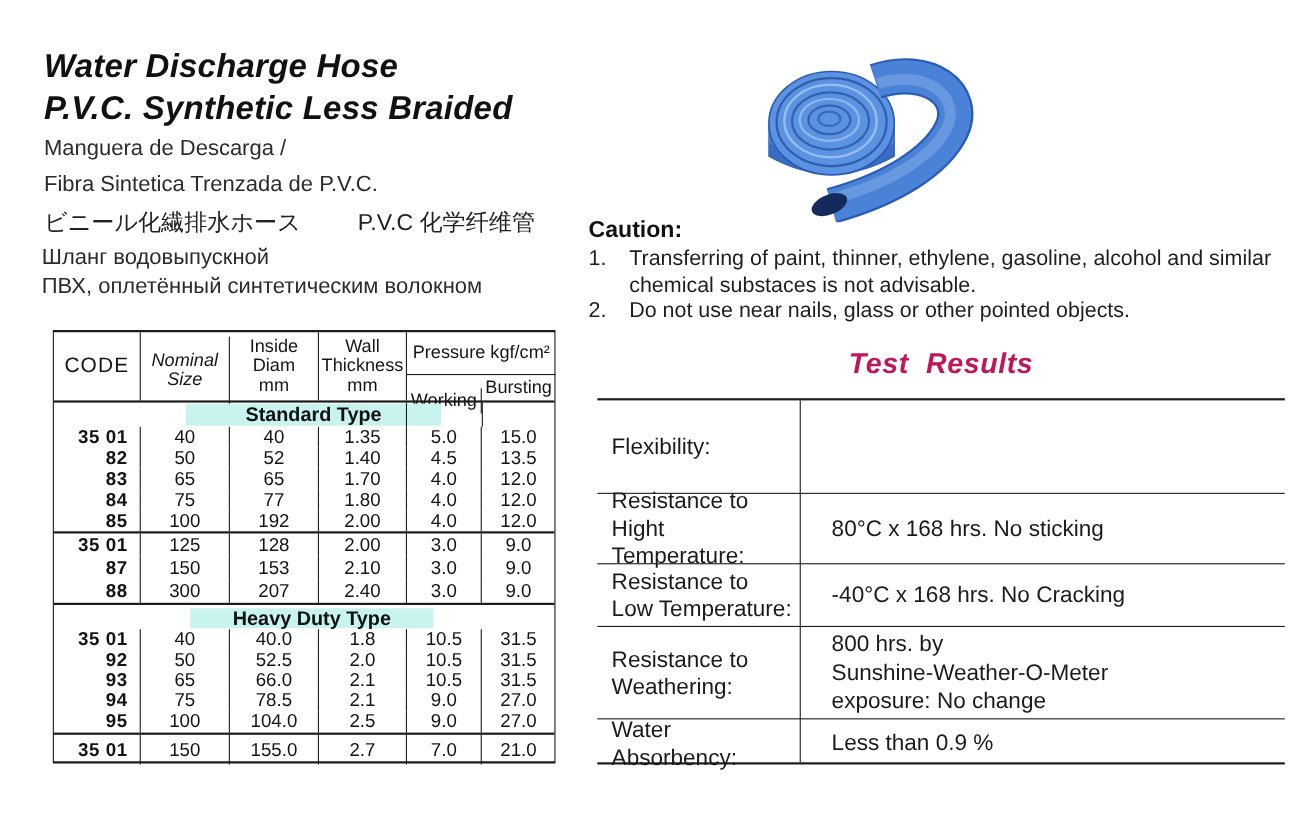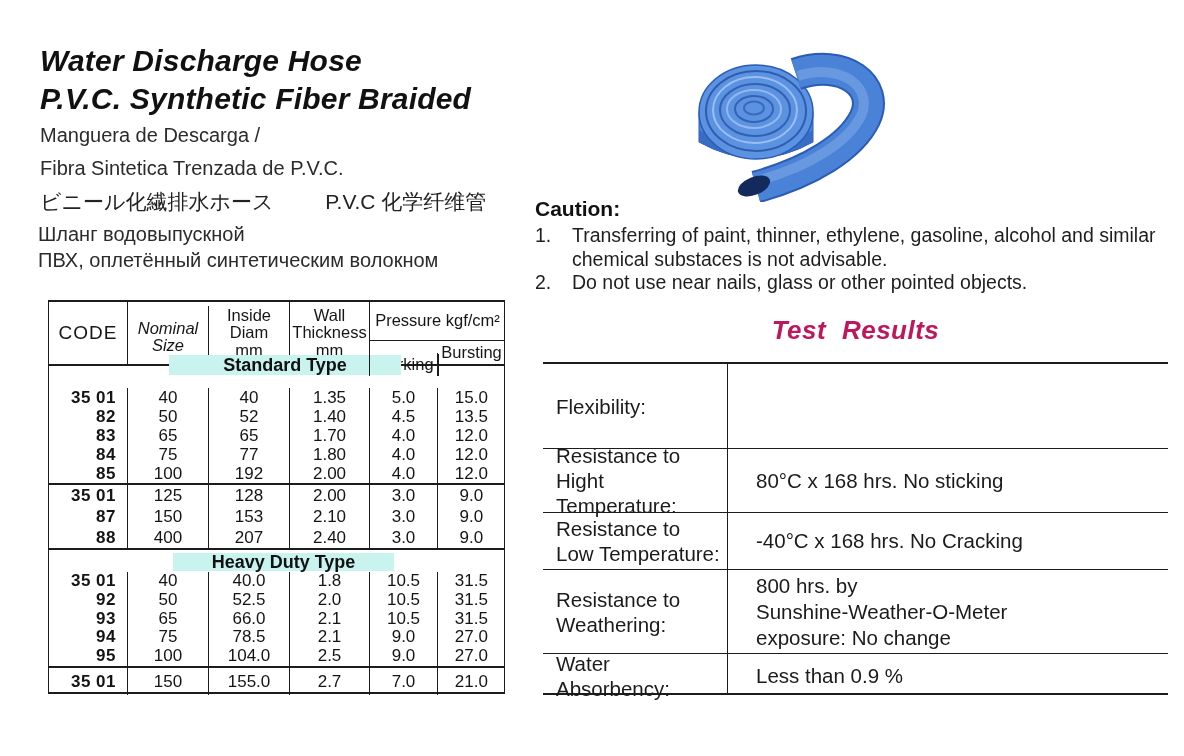--- a/index.html
+++ b/index.html
@@ -27,21 +27,21 @@
   .bB{border-bottom:1.2px solid #1c1c1c;}
   .h-code{left:0;top:0;width:79px;height:62px;font-size:19px;letter-spacing:1px;}
   .h-nom{left:79px;top:4px;width:81px;height:62px;font-style:italic;}
   .h-ins{left:160px;top:0;width:81px;height:62px;}
   .h-wall{left:241px;top:0;width:80px;height:62px;}
   .h-press{left:321px;top:0;width:135px;height:39px;}
   .h-work{left:321px;top:39px;width:68px;height:23px;margin-top:12px;}
   .h-burst{left:389px;top:39px;width:67px;height:23px;}
 
   .brow{position:absolute;left:0;width:100%;}
-  .b1{top:52px;height:22px;text-align:center;}
+  .b1{top:64px;height:22px;text-align:center;}
   .b2{top:246px;height:24px;box-sizing:border-box;border-top:2px solid #1c1c1c;}
   .cyan{position:absolute;top:1px;bottom:1px;background:#c9f3ef;}
   .b1 .cyan{left:120px;width:232px;}
   .b2 .cyan{left:124px;width:221px;top:3px;}
   .btext{position:absolute;top:0;bottom:0;display:flex;align-items:center;justify-content:center;
     font-weight:bold;font-size:18px;color:#111;}
   .b1 .btext{left:120px;width:232px;}
   .b2 .btext{left:124px;width:221px;padding-top:2px;}
   .vline{position:absolute;top:0;bottom:0;width:1.2px;background:#1c1c1c;}
 
@@ -81,21 +81,21 @@
     font-size:20.5px;line-height:25px;color:#1b1b1b;}
   .tt-value{flex:1;box-sizing:border-box;padding-left:29px;
     display:flex;flex-direction:column;justify-content:center;
     font-size:20.5px;line-height:26px;color:#1b1b1b;}
 </style>
 </head>
 <body>
 
 <div class="abs main-title">
   <div>Water Discharge Hose</div>
-  <div>P.V.C. Synthetic Fiber Braided</div>
+  <div>P.V.C. Synthetic Less Braided</div>
 </div>
 
 <div class="abs subtitle-es">
   <div>Manguera de  Descarga /</div>
   <div>Fibra Sintetica Trenzada de P.V.C.</div>
 </div>
 
 <div class="abs subtitle-cjk">
   <span class="ja">ビニール化繊排水ホース</span>
   <span class="zh">P.V.C 化学纤维管</span>
@@ -200,21 +200,21 @@
       <div class="sc c3">2.00</div>
       <div class="sc c4">3.0</div>
       <div class="sc c5">9.0</div>
       <div class="sc c0">87</div>
       <div class="sc c1">150</div>
       <div class="sc c2">153</div>
       <div class="sc c3">2.10</div>
       <div class="sc c4">3.0</div>
       <div class="sc c5">9.0</div>
       <div class="sc c0">88</div>
-      <div class="sc c1">400</div>
+      <div class="sc c1">300</div>
       <div class="sc c2">207</div>
       <div class="sc c3">2.40</div>
       <div class="sc c4">3.0</div>
       <div class="sc c5">9.0</div>
     </div>
 
   <div class="brow b2">
     <div class="cyan"></div>
     <div class="btext">Heavy Duty Type</div>
   </div>

